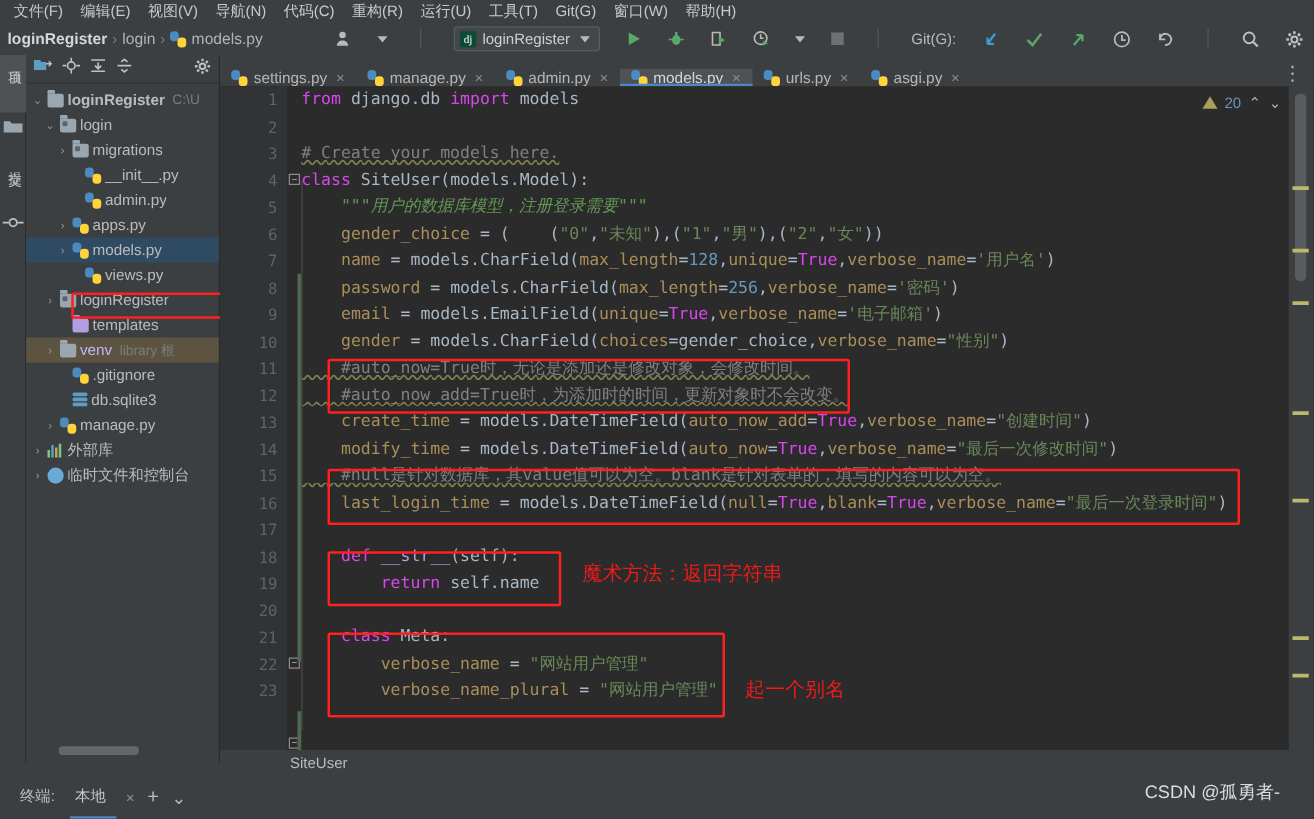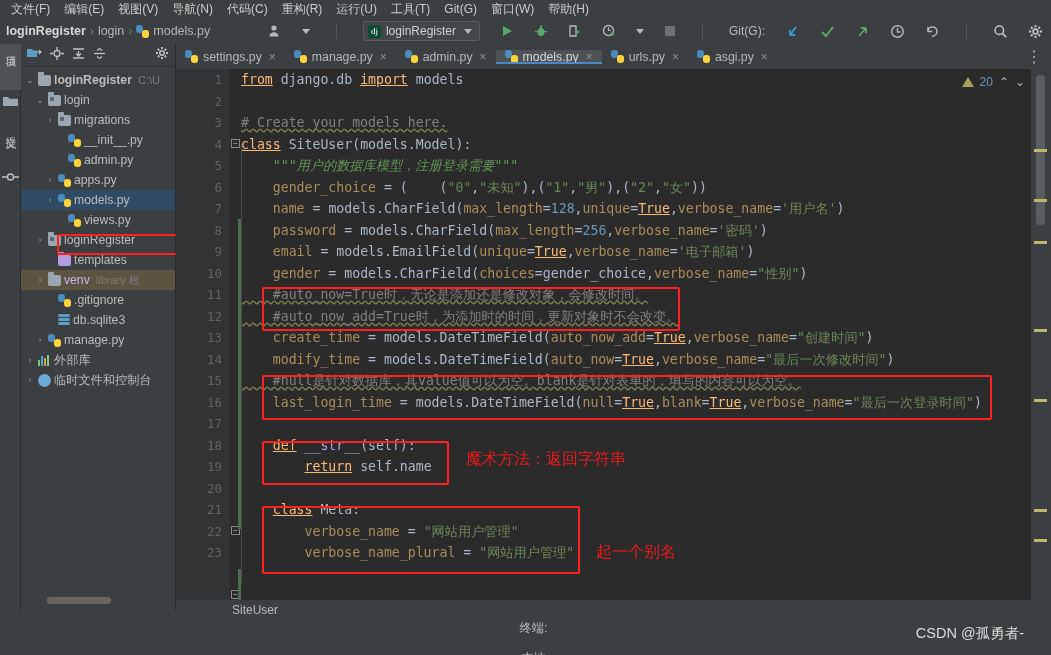--- a/index.html
+++ b/index.html
@@ -113,21 +113,21 @@
     border:2px solid #ff2020; border-radius:2px; pointer-events:none;
   }
   .hscroll {
     position:absolute; bottom:6px; left:26px; width:64px; height:7px;
     background:#666; border-radius:3px;
   }
 
   
   .tabsrow {
     position: absolute; top: 44px; left: 176px; width: 875px; height: 25px;
-    background: #3c3f41; display: flex; align-items: center;
+    background: #3c3f41; display: flex; align-items: flex-end;
   }
   .etab {
     display: flex; align-items: center; gap: 5px; padding: 0 9px;
     font-size: 12.3px; color: #b6b6b6; white-space: nowrap; position: relative;
   }
   .etab.active { background: #4e5254; color: #d5d5d5; }
   .etab.active::after {
     content:""; position:absolute; left:0; bottom:0; width:100%; height:2px; background:#4a88c7;
   }
   .xclose { color:#8d8d8d; font-size:12px; margin-left:2px; }
@@ -153,21 +153,21 @@
   }
   .codearea {
     position: absolute; top: 0; left: 65px; width: 790px; height: 531px;
     font-family: "DejaVu Sans Mono", monospace; font-size: 13.2px;
   }
   .cline { height: 21.5px; line-height: 21.5px; white-space: pre; }
   .indentguide {
     position:absolute; top:0; width:1px; background:#4a4a4a;
   }
   
-  .kw  { color:#fdba74;text-decoration:underline; }
+  .kw  { color:#d946ef; }
   .fn  { color:#b3a1e6; }
   .str { color:#6a8759; }
   .doc { color:#629755; font-style: italic; }
   .cmt { color:#808080; }
   .num { color:#6897bb; }
   .kwarg { color:#aa8e5a; }
   .plain { color:#a9b7c6; }
   .wavy { text-decoration: underline wavy #808050; text-decoration-skip-ink:none; }
 
   
@@ -199,21 +199,21 @@
   
   .editor-crumb {
     position:absolute; top:600px; left:176px; width:875px; height:20px;
     background:#3c3f41; font-size:12px; color:#bbbbbb;
     display:flex; align-items:center; padding-left:56px;
   }
   
   .bottombar {
     position:absolute; top:620px; left:0; width:1051px; height:35px;
     background:#3c3f41; display:flex; align-items:center; gap:10px;
-    padding-left:16px; font-size:12.3px; color:#bbbbbb;flex-direction:column;
+    padding-left:16px; font-size:12.3px; color:#bbbbbb;
   }
   .bt-tab { position:relative; padding: 3px 6px; color:#c7c7c7; }
   .bt-tab.sel::after {
     content:""; position:absolute; left:2px; bottom:-6px; width:100%; height:2px; background:#4a88c7;
   }
   .watermark {
     position:absolute; right:12px; top:624px; font-size:14.5px; color:#dcdcdc;
     font-family:"Liberation Sans", sans-serif;
   }
   .greenmark{position:absolute;width:3px;background:#4f6b4f;}

